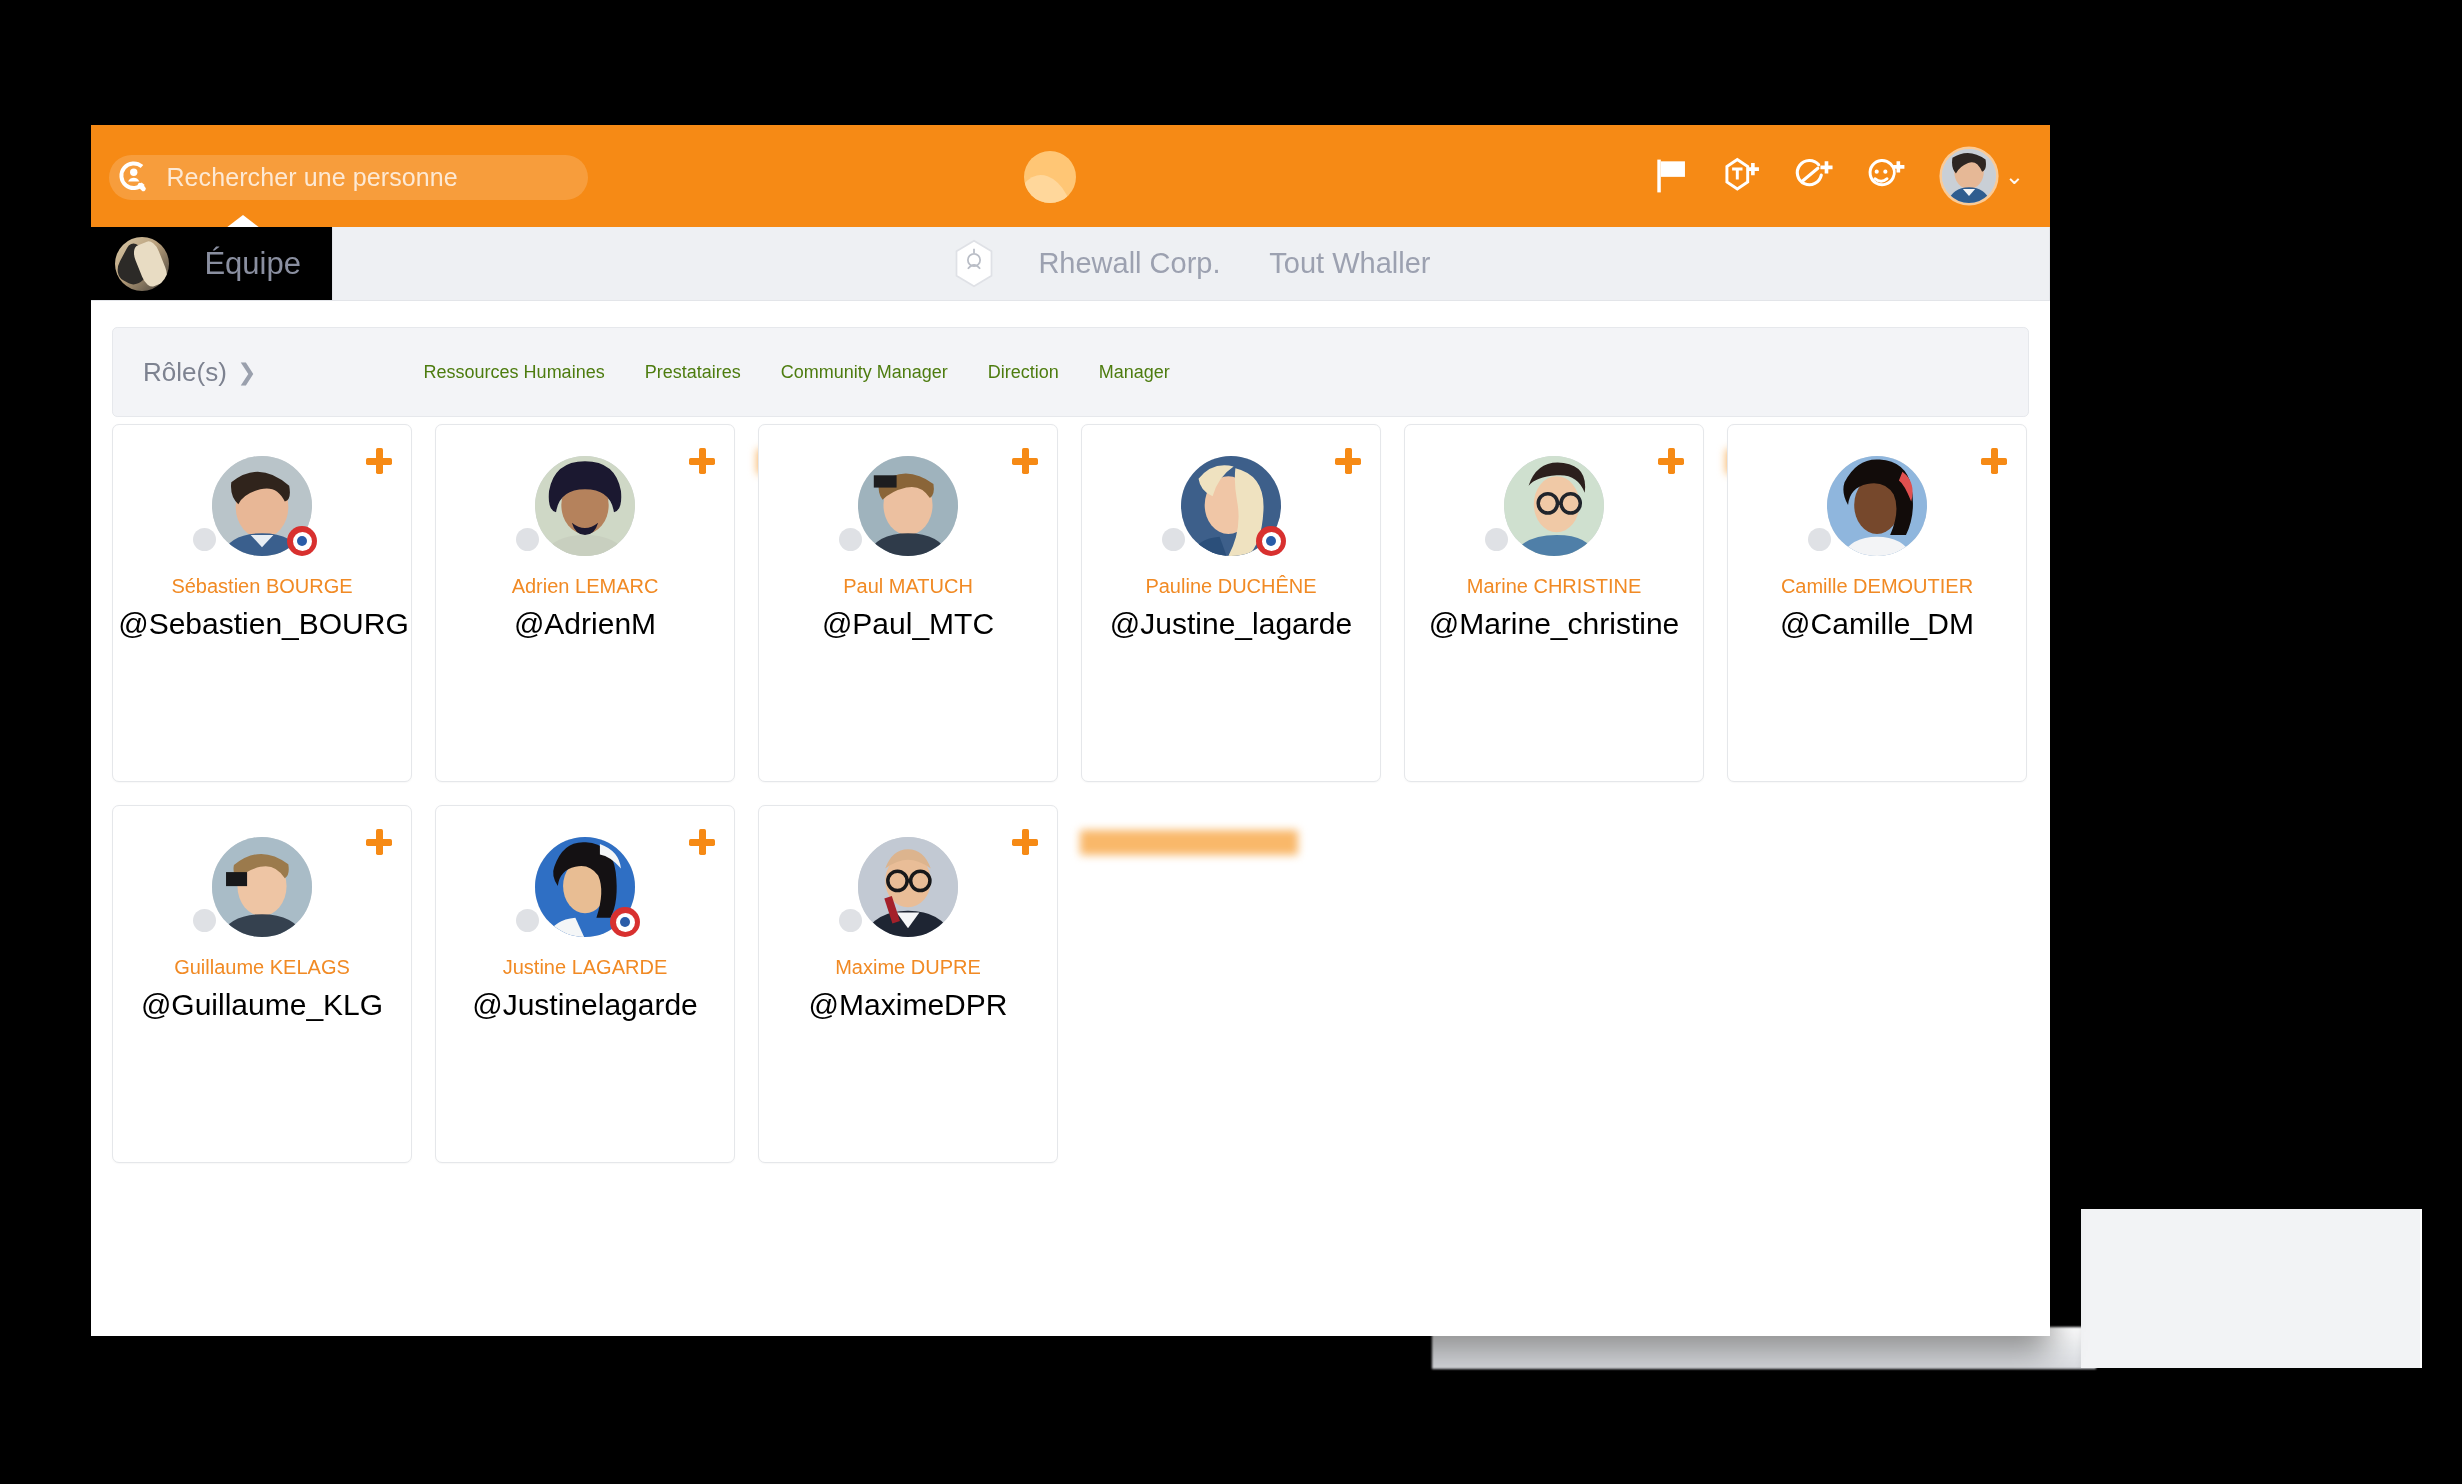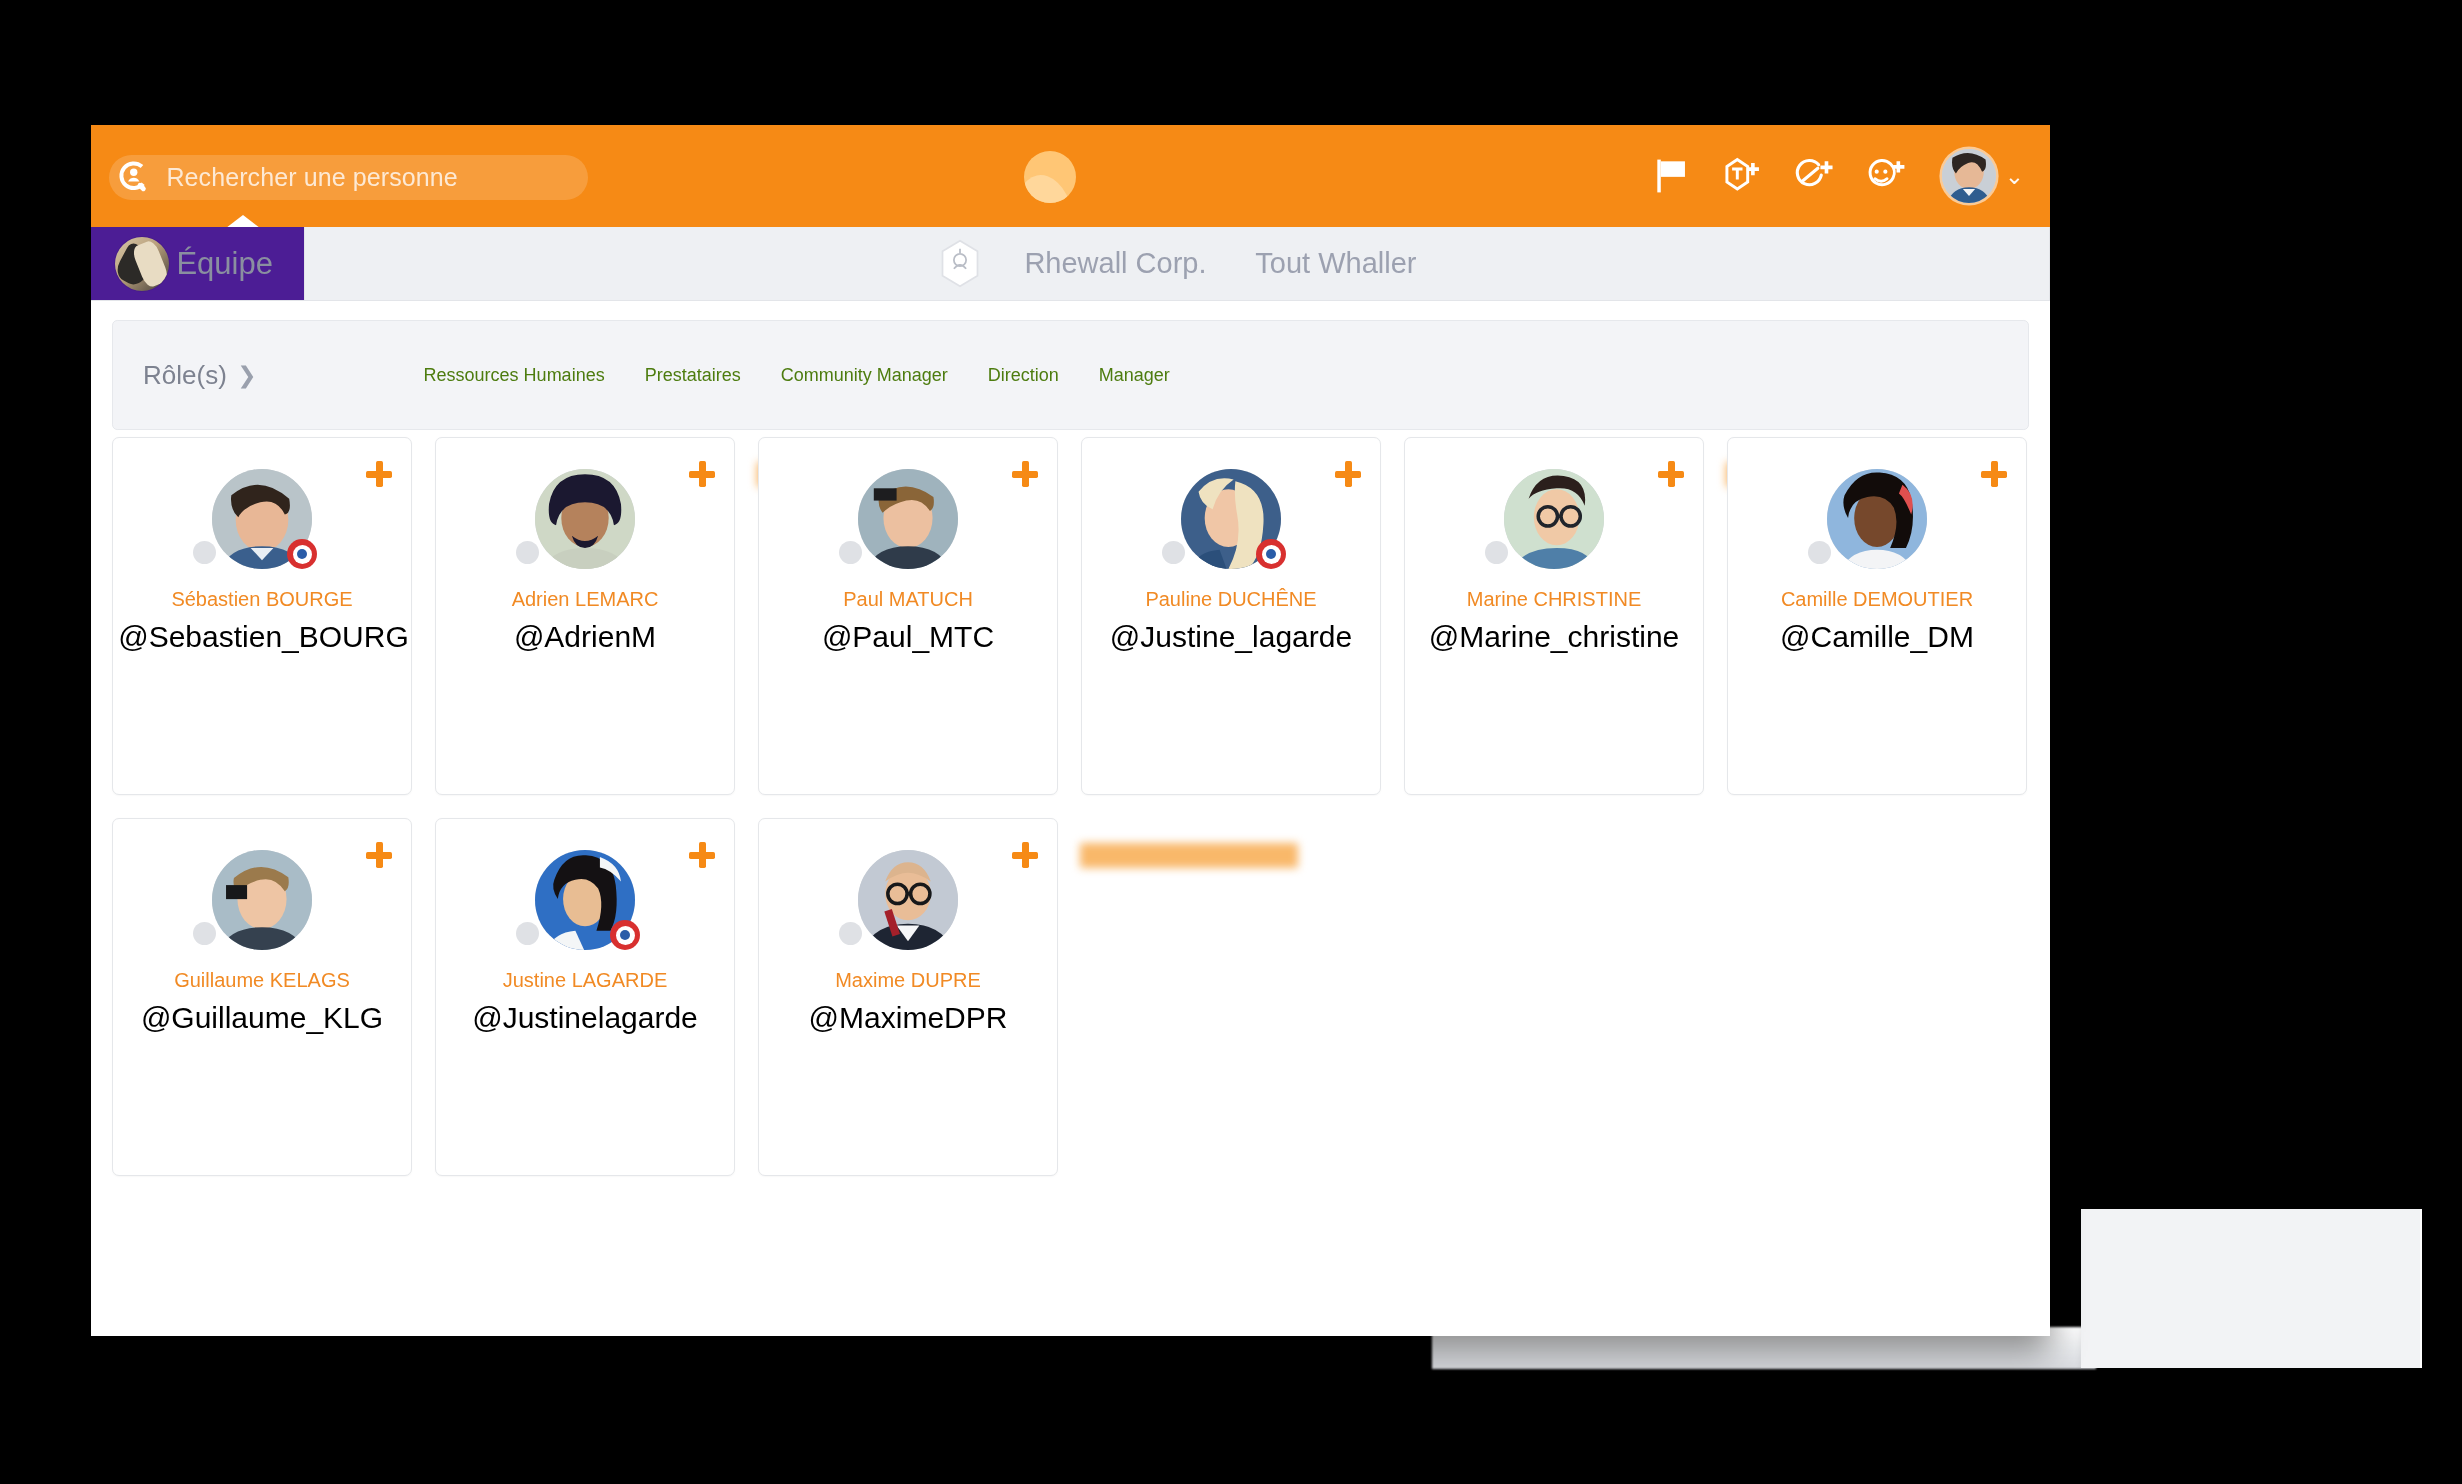--- a/index.html
+++ b/index.html
@@ -105,23 +105,23 @@
   }
   .notch {
     position: absolute;
     left: 135px; top: -12.2px;
     width: 0; height: 0;
     border-left: 17.5px solid transparent;
     border-right: 17.5px solid transparent;
     border-bottom: 13px solid #ffffff;
   }
   .tab-active {
-    display:flex; align-items:center; gap:7px;
+    display:flex; align-items:center; gap:35px;
     padding: 0 31px 0 24.4px;
-    background:#4c1d95;
+    background:#000000;
     position: relative; z-index: 2;
   }
   .tab-avatar {
     width: 54px; height: 54px; border-radius:50%;
     overflow:hidden; position:relative;
     background: linear-gradient(135deg,#d8c9a8 0%, #b9a07c 45%, #3d3a36 100%);
     box-shadow: 0 0 0 0.9px rgba(0,0,0,.07);
   }
   .tab-avatar::before{
     content:""; position:absolute; left:8%; top:18%;
@@ -145,22 +145,22 @@
   }
   .tab-hexicon {
     width:42px; height:47px; position:relative; margin-right: 19px;
     display:flex; align-items:center; justify-content:center;
   }
   .tab-item { font-size:29px; color:#9ca1b0; padding: 0 24.4px; cursor:pointer; white-space:nowrap; }
 
   
   .content { padding: 0; background:#fff; }
   .filterbar {
-    margin: 19px 21px 0 21px;
-    height: 110px;
+    margin: 26px 21px 0 21px;
+    height: 90px;
     background:#f3f4f7;
     border:0.9px solid #e6e8ec;
     border-radius:5.2px;
     display:flex; align-items:center;
   }
   .filter-label {
     font-size:26px; color:#7d8290;
     padding-left: 30px; display:flex; align-items:center; gap:10.5px;
     white-space:nowrap; cursor:pointer;
   }

